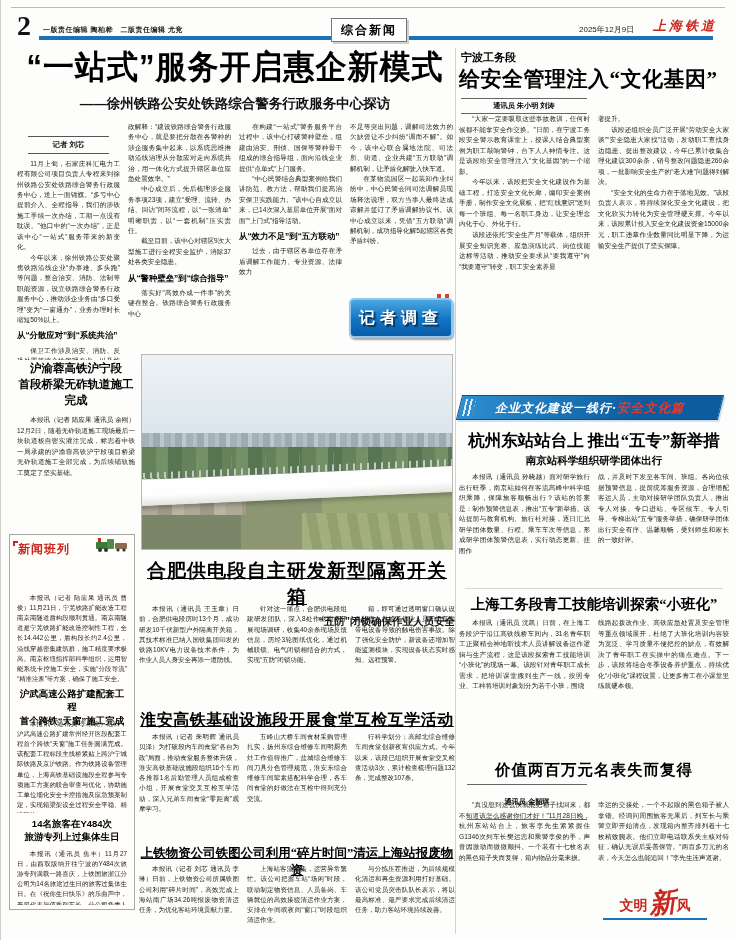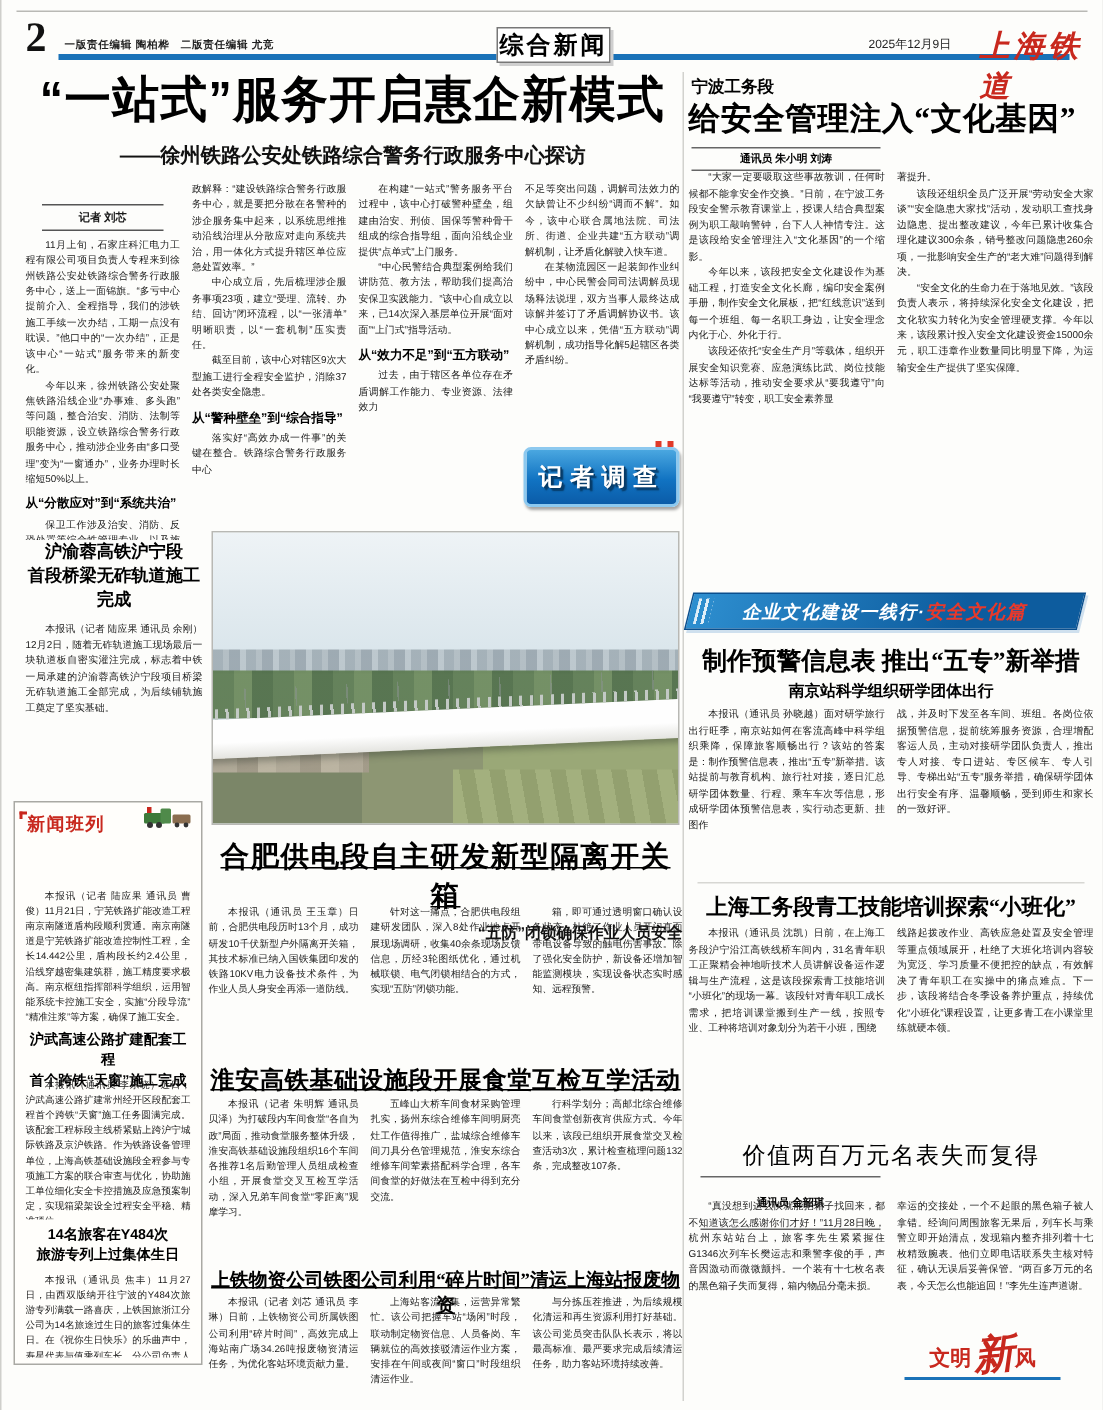--- a/index.html
+++ b/index.html
@@ -15,24 +15,24 @@
 
   
   #hdr-topline { position:absolute; left:10px; right:10px; top:7px; height:1px; background:#b9b9b5; }
   #page-no { position:absolute; left:16px; top:10px; font-size:28px; font-weight:bold; font-family:"Liberation Serif",serif; color:#111; }
   #editors { position:absolute; left:42px; top:25px; font-size:7px; color:#222; letter-spacing:.5px; font-weight:bold; }
   #hdr-bar { position:absolute; left:38px; top:36px; width:674px; height:4px; background:#1a72b8; }
   #section-box {
     position:absolute; left:330px; top:18px; width:76px; height:24px;
     background:#fff; border:1px solid #777; box-shadow:2px 2px 0 #cfcfcf;
     display:flex; align-items:center; justify-content:center;
-    font-size:16px; font-weight:900; letter-spacing:2px; color:#000; z-index:2;
+    font-size:12px; font-weight:900; letter-spacing:2px; color:#000; z-index:2;
   }
   #hdr-date { position:absolute; left:578px; top:24px; font-size:8px; color:#222; }
-  #masthead { position:absolute; left:652px; top:17px; font-size:20px; font-weight:bold; font-style:italic;
+  #masthead { position:absolute; left:652px; top:17px; font-size:13px; font-weight:bold; font-style:italic;
     color:#c8281e; letter-spacing:3px; font-family:"Liberation Serif",serif; }
 
   
   #vrule { position:absolute; left:454px; top:48px; width:1px; height:886px; background:#d2d2ce; }
 
   
   #lead { position:absolute; left:16px; top:46px; width:436px; height:306px; }
   #lead-hl { font-size:31px; font-weight:900; letter-spacing:1px; text-align:center; color:#000;
     transform:scaleY(1.06); white-space:nowrap; }
   #lead-sub { margin-top:7px; font-size:13.5px; font-weight:bold; text-align:center; color:#111; }
@@ -129,21 +129,21 @@
     font-family:"Liberation Serif",serif; letter-spacing:1px; }
 
   #nj-hl { position:absolute; top:382px; width:100%; text-align:center; font-size:16.5px; font-weight:900; white-space:nowrap; }
   #nj-sub { position:absolute; top:406px; width:100%; text-align:center; font-size:10.5px; font-weight:bold; }
   #nj-body { position:absolute; top:424px; left:0; right:0; height:108px; display:flex; gap:8px; overflow:hidden; }
 
   #sg-rule { position:absolute; top:540px; left:6px; right:6px; height:1px; background:#d7d7d3; }
   #sg-hl { position:absolute; top:547px; width:100%; text-align:center; font-size:14.5px; font-weight:900; white-space:nowrap; }
   #sg-body { position:absolute; top:570px; left:0; right:0; height:132px; display:flex; gap:8px; overflow:hidden; }
 
-  #wt-hl { position:absolute; top:712px; width:100%; text-align:center; font-size:15.5px; font-weight:400; letter-spacing:1px; }
+  #wt-hl { position:absolute; top:712px; width:100%; text-align:center; font-size:15.5px; font-weight:700; letter-spacing:1px; }
   #wt-byline { position:absolute; top:736px; left:8px; width:120px; border-top:1px solid #666; border-bottom:1px solid #666;
     text-align:center; font-size:7.2px; font-weight:bold; padding:12px 0; }
   #wt-body { position:absolute; top:752px; left:0; right:0; height:90px; display:flex; gap:8px; overflow:hidden; }
 
   #wm-logo { position:absolute; top:845px; left:144px; width:104px; }
   #wm-row { display:flex; align-items:flex-end; justify-content:center; color:#c8281e; }
   .wm-small { font-size:14px; font-weight:900; }
   .wm-big { font-size:27px; font-weight:900; font-style:italic; font-family:"Liberation Serif",serif;
     line-height:.8; transform:rotate(-6deg); margin:0 1px; }
   #wm-underline { margin-top:3px; height:2px; background:#1a72b8; }
@@ -288,21 +288,21 @@
         <p class="body-p">“安全文化的生命力在于落地见效。”该段负责人表示，将持续深化安全文化建设，把文化软实力转化为安全管理硬支撑。今年以来，该段累计投入安全文化建设资金15000余元，职工违章作业数量同比明显下降，为运输安全生产提供了坚实保障。</p>
       </div>
     </div>
 
     <div id="banner">
       <div class="banner-inner">
         <span class="banner-main">企业文化建设一线行·</span><span class="banner-accent">安全文化篇</span>
       </div>
     </div>
 
-    <div id="nj-hl" class="serif">制作预警信息表 推出“五专”新举措</div>
+    <div id="nj-hl" class="serif">杭州东站站台上 推出“五专”新举措</div>
     <div id="nj-sub">南京站科学组织研学团体出行</div>
     <div id="nj-body" class="just">
       <p class="nb-col body-p">本报讯（通讯员 孙晓越）面对研学旅行出行旺季，南京站如何在客流高峰中科学组织乘降，保障旅客顺畅出行？该站的答案是：制作预警信息表，推出“五专”新举措。该站提前与教育机构、旅行社对接，逐日汇总研学团体数量、行程、乘车车次等信息，形成研学团体预警信息表，实行动态更新、挂图作</p>
       <p class="nb-col">战，并及时下发至各车间、班组。各岗位依据预警信息，提前统筹服务资源，合理增配客运人员，主动对接研学团队负责人，推出专人对接、专口进站、专区候车、专人引导、专梯出站“五专”服务举措，确保研学团体出行安全有序、温馨顺畅，受到师生和家长的一致好评。</p>
     </div>
 
     <div id="sg-rule"></div>
     <div id="sg-hl" class="serif">上海工务段青工技能培训探索“小班化”</div>
     <div id="sg-body" class="just">
       <p class="nb-col body-p">本报讯（通讯员 沈凯）日前，在上海工务段沪宁沿江高铁线桥车间内，31名青年职工正聚精会神地听技术人员讲解设备运作逻辑与生产流程，这是该段探索青工技能培训“小班化”的现场一幕。该段针对青年职工成长需求，把培训课堂搬到生产一线，按照专业、工种将培训对象划分为若干小班，围绕</p>

